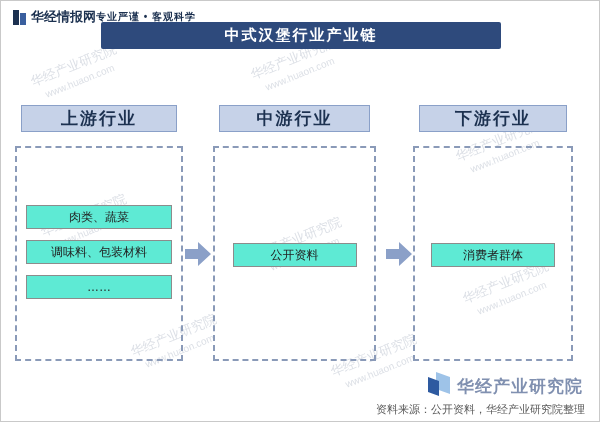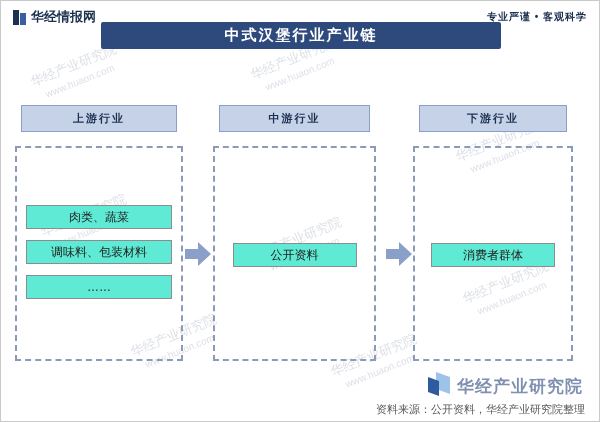--- a/index.html
+++ b/index.html
@@ -30,21 +30,21 @@
     line-height:1.45;
     text-align:center;
     white-space:nowrap;
     pointer-events:none;
     z-index:0;
   }
   .wm .wm-url{font-size:10px;}
   
   .topbar{
     position:absolute;left:0;top:0;width:100%;height:32px;
-    display:flex;align-items:center;justify-content:space-between;
+    display:flex;align-items:center;justify-content:flex-start;
     padding:0 12px;z-index:2;
   }
   .brand{display:flex;align-items:center;gap:5px;color:var(--navy);font-weight:bold;font-size:13px;}
   .brand-icon{display:inline-flex;}
   .slogan{color:var(--navy);font-size:10px;font-weight:bold;letter-spacing:1px;}
   
   .title-bar{
     position:absolute;left:100px;top:21px;width:400px;height:27px;
     background:var(--title_bg);
     color:#ffffff;font-size:15px;font-weight:bold;
@@ -53,21 +53,21 @@
   }
   
   .col{position:absolute;top:104px;z-index:2;}
   .col-1{left:14px;width:168px;}
   .col-2{left:212px;width:163px;}
   .col-3{left:412px;width:160px;text-align:center;}
   .col-header{
     height:27px;margin:0 6px;
     background:var(--header_bg);
     border:1px solid #8aa0c8;
-    color:var(--navy);font-size:11px;font-weight:bold;
+    color:var(--navy);font-size:17px;font-weight:bold;
     display:flex;align-items:center;justify-content:center;
     letter-spacing:2px;
   }
   .dashed-box{
     margin-top:14px;height:215px;
     border:2px dashed #8a9ab8;
     display:flex;flex-direction:column;align-items:center;gap:11px;
     background:transparent;
   }
   .col-1 .dashed-box{padding-top:57px;}

